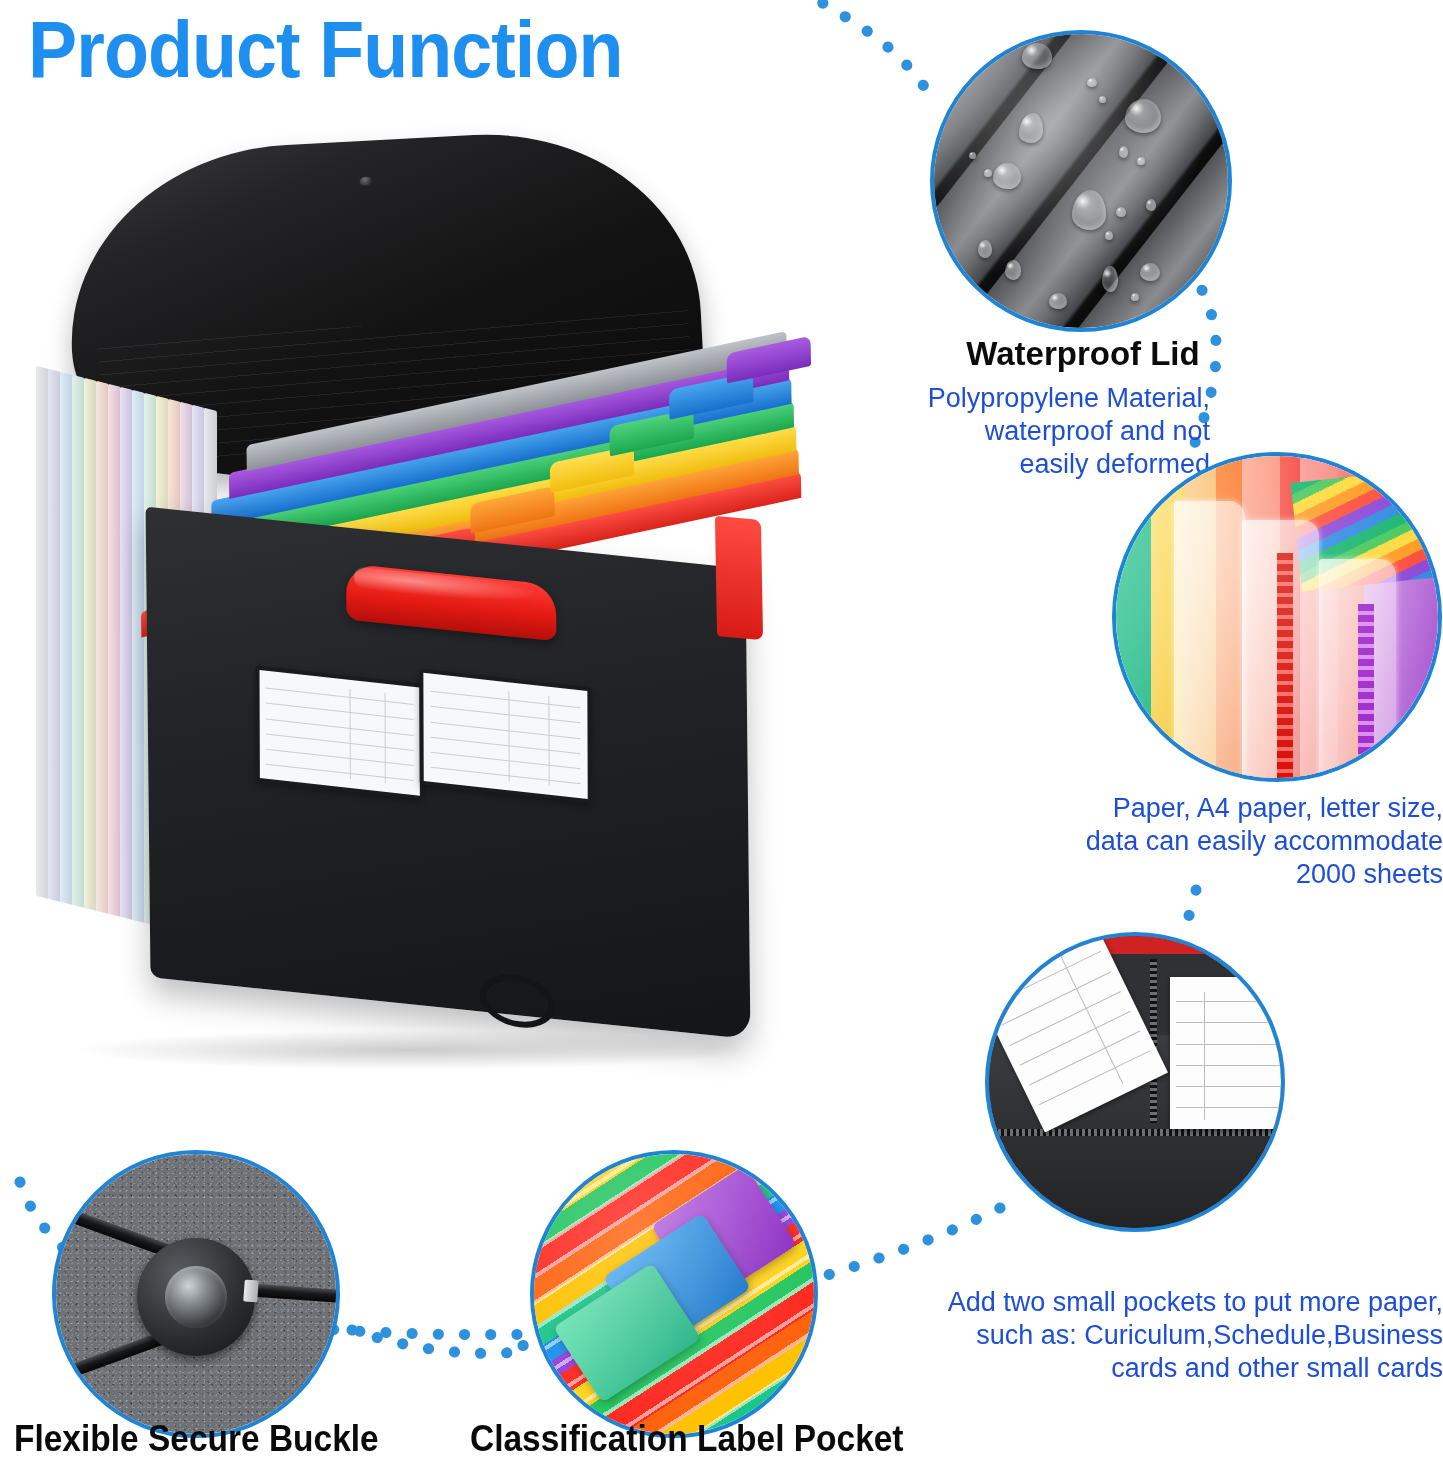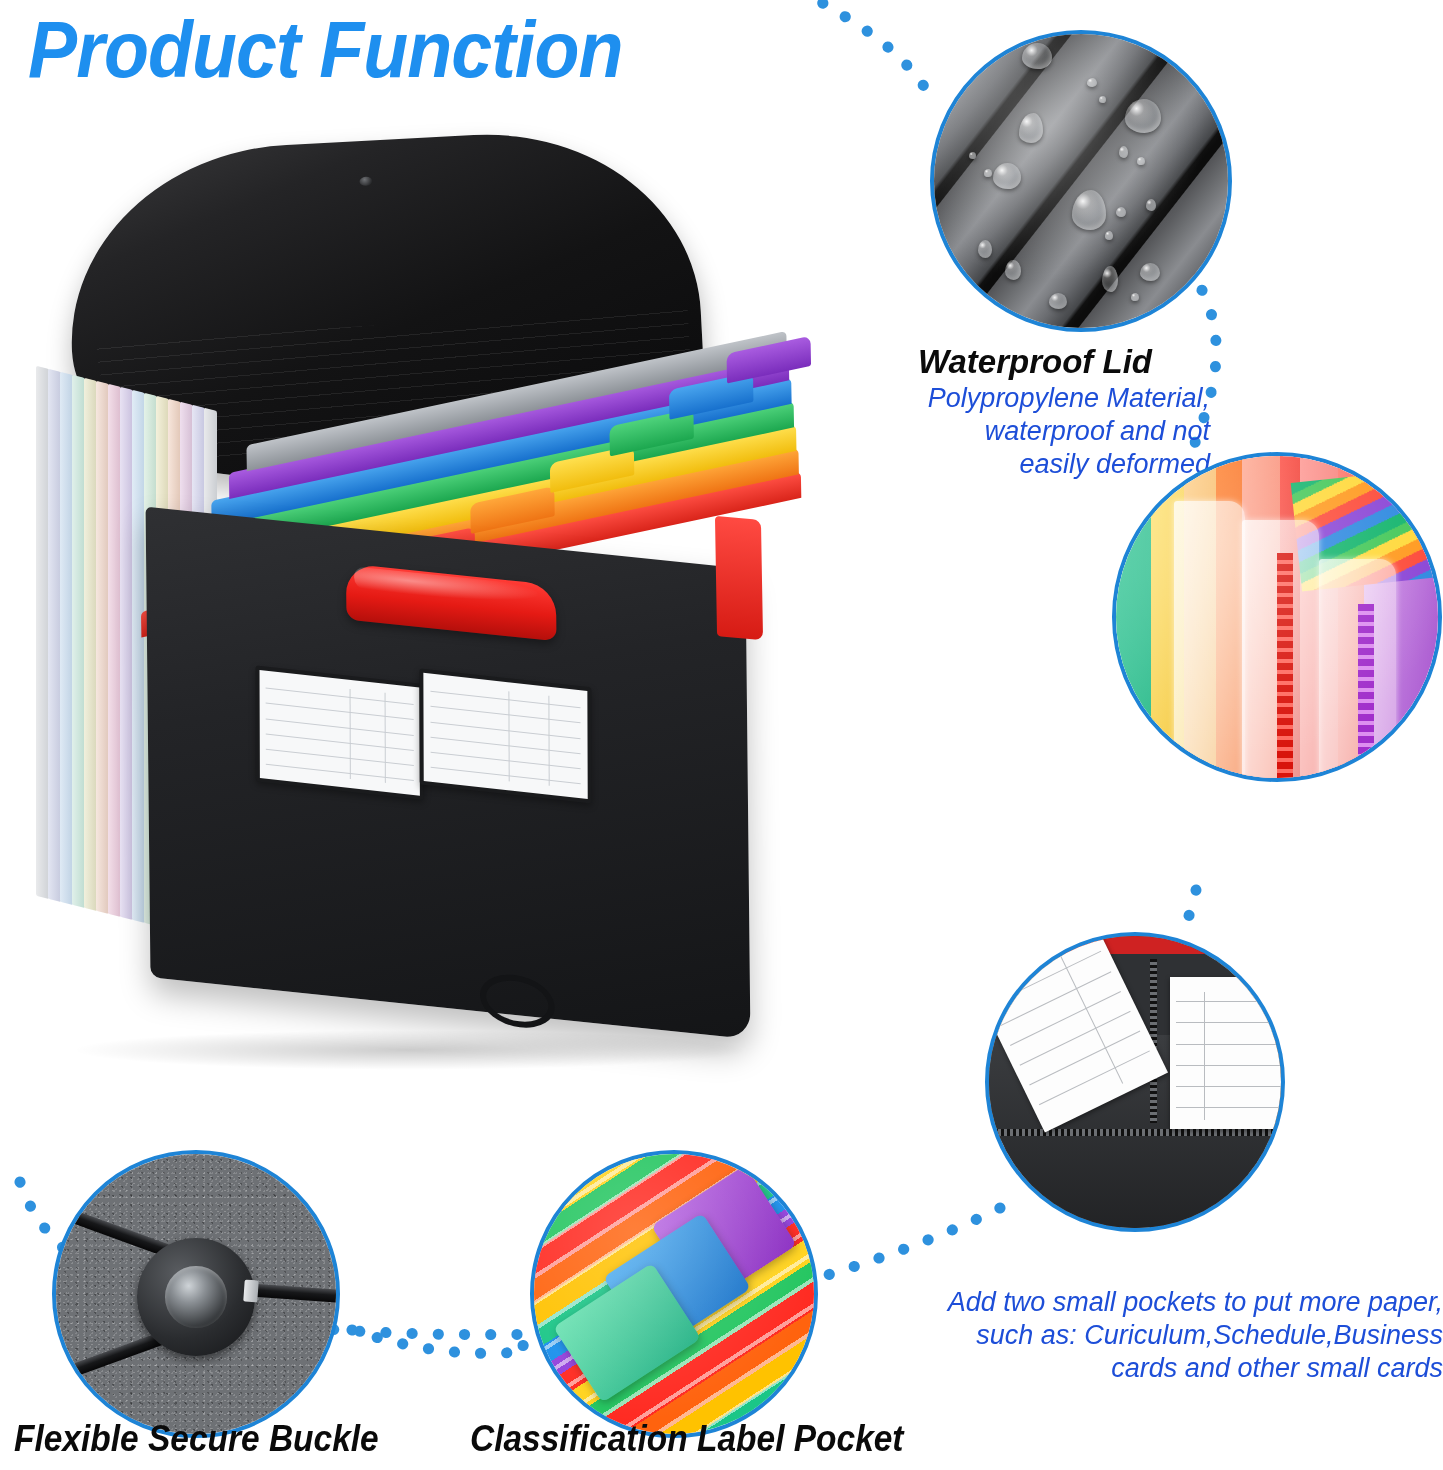--- a/index.html
+++ b/index.html
@@ -10,21 +10,20 @@
   body {
     font-family: "Liberation Sans", sans-serif;
     -webkit-font-smoothing: antialiased;
   }
   #page {
     position: relative;
     width: 1443px;
     height: 1470px;
     background: #ffffff;
     overflow: hidden;
-    font-style: italic;
   }
 
   
   #page-title {
     position: absolute;
     left: 28px;
     top: 8px;
     font-size: 80px;
     font-weight: bold;
     letter-spacing: -1px;
@@ -472,21 +471,21 @@
       <div class="drop" style="left:69%; top:42%; width:8px;  height:8px;"></div>
       <div class="drop" style="left:62%; top:59%; width:10px; height:10px;"></div>
       <div class="drop" style="left:72%; top:56%; width:10px; height:12px;"></div>
       <div class="drop" style="left:12%; top:40%; width:7px;  height:7px;"></div>
       <div class="drop" style="left:17%; top:46%; width:8px;  height:8px;"></div>
       <div class="drop" style="left:58%; top:67%; width:8px;  height:9px;"></div>
       <div class="drop" style="left:67%; top:88%; width:8px;  height:8px;"></div>
     </div>
   </div>
 
-  <div class="feature-heading" style="left:860px; top:336px; width:350px;margin-top:8px;">Waterproof Lid</div>
+  <div class="feature-heading" style="left:908px; top:336px; width:350px;">Waterproof Lid</div>
   <div class="feature-body" style="left:860px; top:382px; width:350px; white-space:pre-line;">Polypropylene Material,
 waterproof and not
 easily deformed</div>
 
   <div class="callout-circle" style="left:1112px; top:452px; width:330px; height:330px;">
     <div class="circle-inner">
       <div class="pk-base"></div>
       <div class="pk-col" style="left:-4%;  width:16%; background:linear-gradient(100deg,#5fd6ae,#2bb98a);"></div>
       <div class="pk-col" style="left:11%;  width:11%; background:linear-gradient(100deg,#ffe98a,#f4c63c);"></div>
       <div class="pk-col" style="left:21%;  width:12%; background:linear-gradient(100deg,#ffd79a,#f0a441);"></div>
@@ -502,20 +501,23 @@
       <div class="pk-sheet" style="left:39%; top:20%; width:24%; height:80%;"></div>
       <div class="pk-sheet" style="left:63%; top:32%; width:24%; height:70%;"></div>
       <div class="pk-col" style="left:50%; width:5%; top:30%; height:74%;
            background:repeating-linear-gradient(180deg,#d8140c 0 7px,#ff6a60 7px 11px);"></div>
       <div class="pk-col" style="left:75%; width:5%; top:46%; height:58%;
            background:repeating-linear-gradient(180deg,#a12fcb 0 7px,#dd8ff0 7px 11px);"></div>
       <div style="position:absolute;inset:0;background:radial-gradient(circle at 40% 30%, rgba(255,255,255,.22), rgba(255,255,255,0) 70%);"></div>
     </div>
   </div>
 
+  <div class="feature-body" style="left:1082px; top:792px; width:361px; white-space:pre-line;">Paper, A4 paper, letter size,
+data can easily accommodate
+2000 sheets</div>
 
   <div class="callout-circle" style="left:985px; top:932px; width:300px; height:300px;">
     <div class="circle-inner">
       <div class="nc-base"></div>
       <div class="nc-red-strip"></div>
       <div class="nc-dark-panel"></div>
       <div class="nc-zip vert" style="left:55%; top:8%; width:7px; height:56%;"></div>
       <div class="nc-zip" style="left:2%; top:66%; width:96%; height:7px;"></div>
 
       <div class="nc-card" style="left:4%; top:2%; width:47%; height:58%; transform:rotate(-26deg);">

